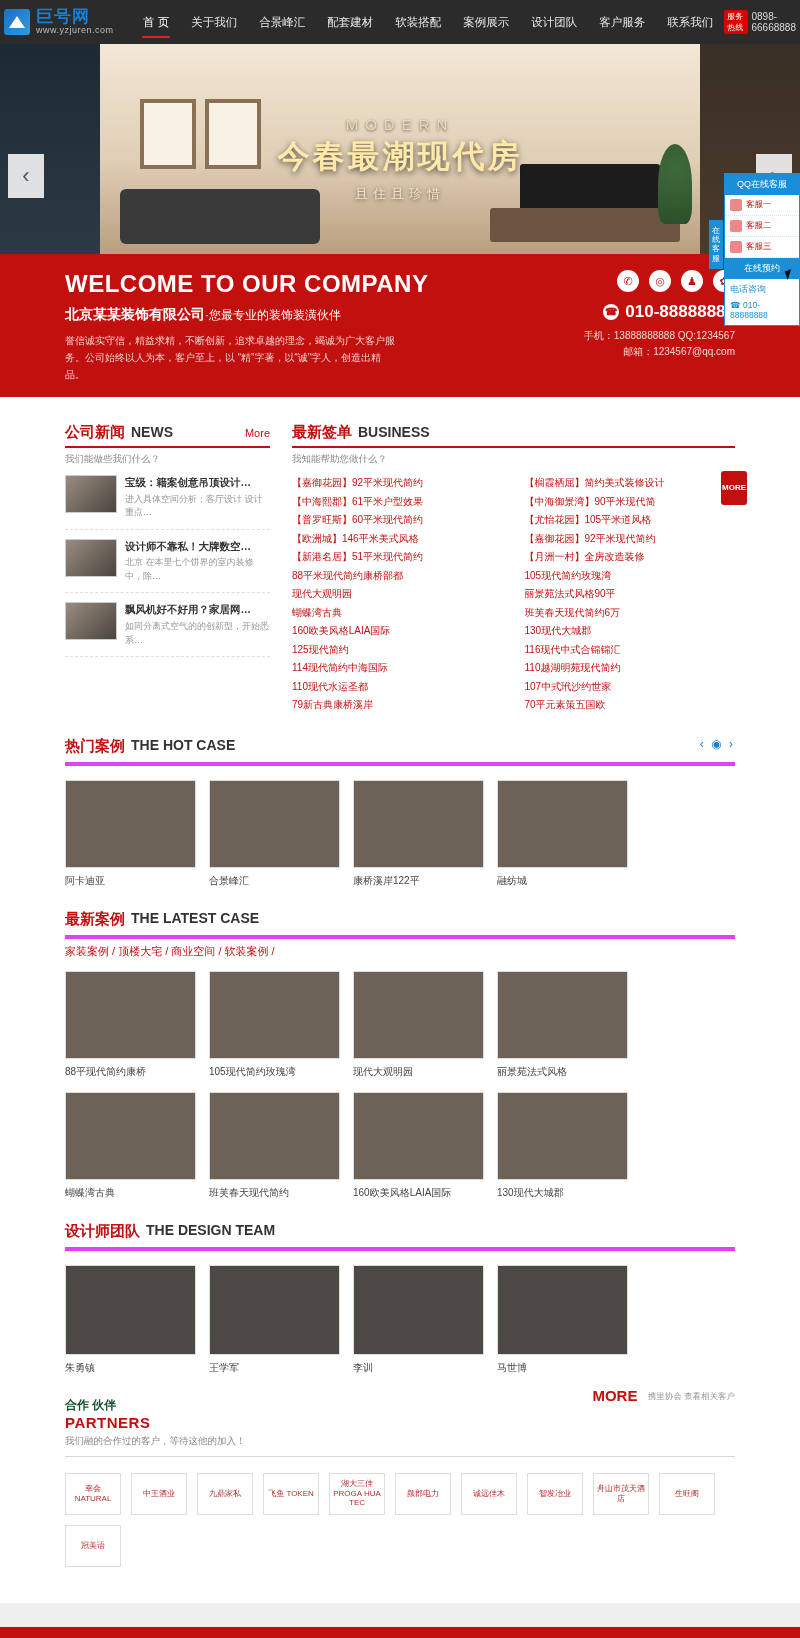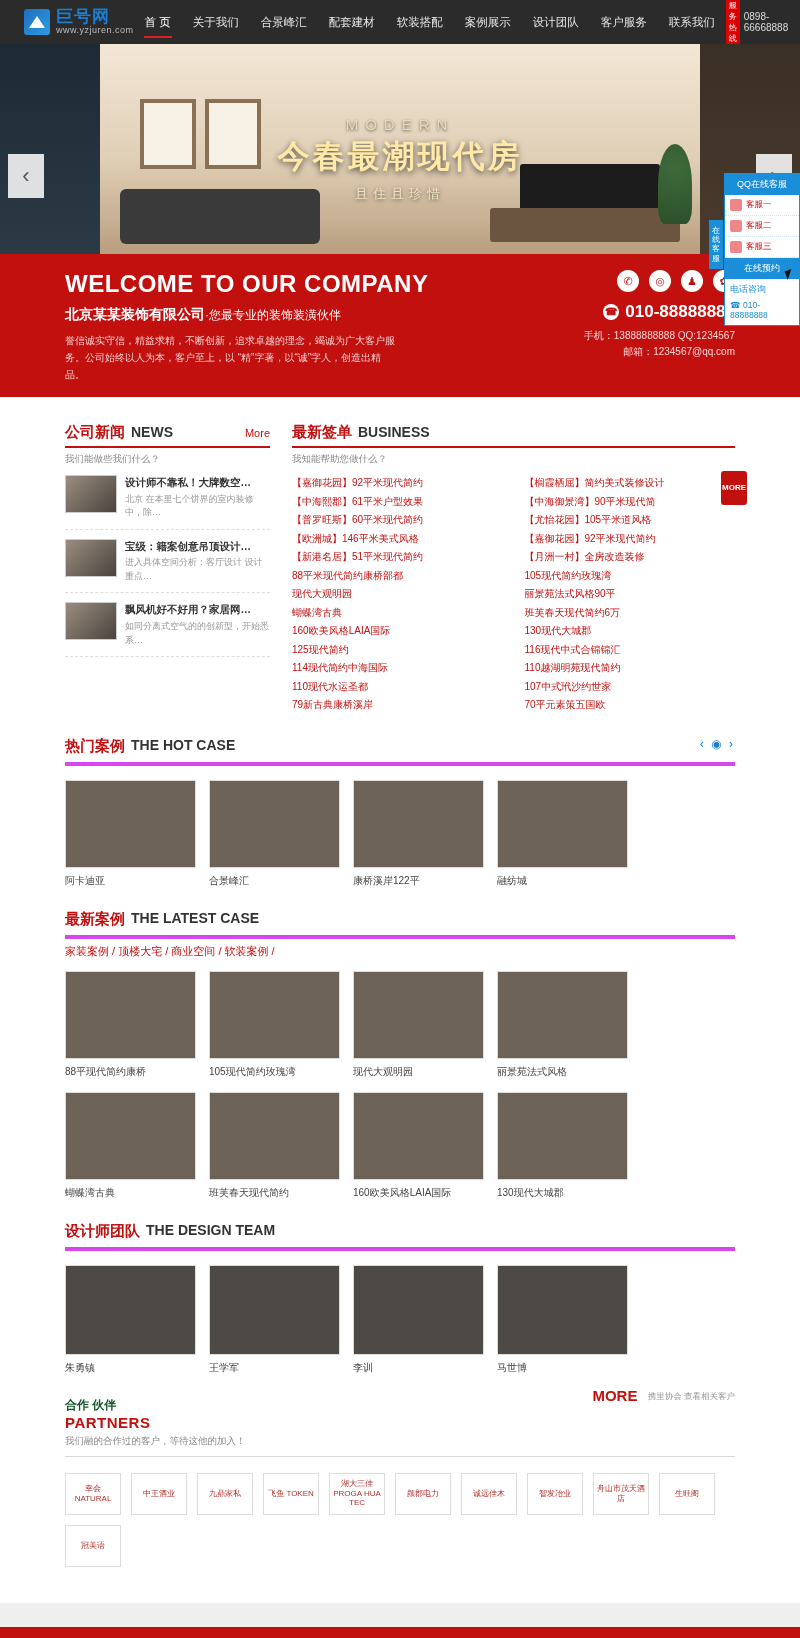--- a/index.html
+++ b/index.html
@@ -7,21 +7,21 @@
   body {
     width: 800px;
     font-family: "Liberation Sans", sans-serif;
     background: #f2f2f2;
     color: #333;
     font-size: 12px;
   }
   .page { width:800px; margin:0 auto; background:#fff; position:relative; overflow:hidden; }
 
   
-  .header { height:44px; background:#2b2b2b; display:flex; align-items:center; padding:0 24px; }
+  .header { height:44px; background:#2b2b2b; display:flex; align-items:center; padding:0 4px; }
   .logo-wrap { display:flex; align-items:center; width:200px; }
   .logo-mark { width:26px; height:26px; background:linear-gradient(135deg,#1d6fc0,#2e9be0); border-radius:3px; position:relative; margin-right:6px; }
   .logo-mark:after { content:""; position:absolute; left:5px; top:7px; width:0; height:0; border-left:8px solid transparent; border-right:8px solid transparent; border-bottom:12px solid #fff; }
   .logo-text { line-height:1.1; }
   .logo-title { color:#1a7fd4; font-size:17px; font-weight:bold; letter-spacing:1px; }
   .logo-url { color:#bdbdbd; font-size:9px; letter-spacing:.5px; }
   .nav { flex:1; display:flex; align-items:center; height:44px; }
   .nav-item { color:#e6e6e6; font-size:11.5px; padding:0 11px; line-height:44px; position:relative; white-space:nowrap; }
   .nav-item.active { color:#fff; }
   .nav-item.active:after { content:""; position:absolute; left:10px; right:10px; bottom:6px; height:2px; background:#e02020; }
@@ -225,29 +225,29 @@
       <div class="col-news">
         <div class="news-head">
           <span class="sec-cn">公司新闻</span>
           <span class="sec-en">NEWS</span>
           <span class="sec-more">More</span>
         </div>
         <div class="sec-sub">我们能做些我们什么？</div>
         <div class="news-item">
           <div class="news-thumb"></div>
           <div>
-            <div class="news-t">设计师不靠私！大牌数空…</div>
-            <div class="news-d">北京 在本里七个饼界的室内装修中，除…</div>
+            <div class="news-t">宝级：籍案创意吊顶设计…</div>
+            <div class="news-d">进入具体空间分析：客厅设计 设计重点…</div>
           </div>
         </div>
         <div class="news-item">
           <div class="news-thumb"></div>
           <div>
-            <div class="news-t">宝级：籍案创意吊顶设计…</div>
-            <div class="news-d">进入具体空间分析：客厅设计 设计重点…</div>
+            <div class="news-t">设计师不靠私！大牌数空…</div>
+            <div class="news-d">北京 在本里七个饼界的室内装修中，除…</div>
           </div>
         </div>
         <div class="news-item">
           <div class="news-thumb"></div>
           <div>
             <div class="news-t">飘风机好不好用？家居网…</div>
             <div class="news-d">如同分离式空气的的创新型，开始悉系…</div>
           </div>
         </div>
       </div>

